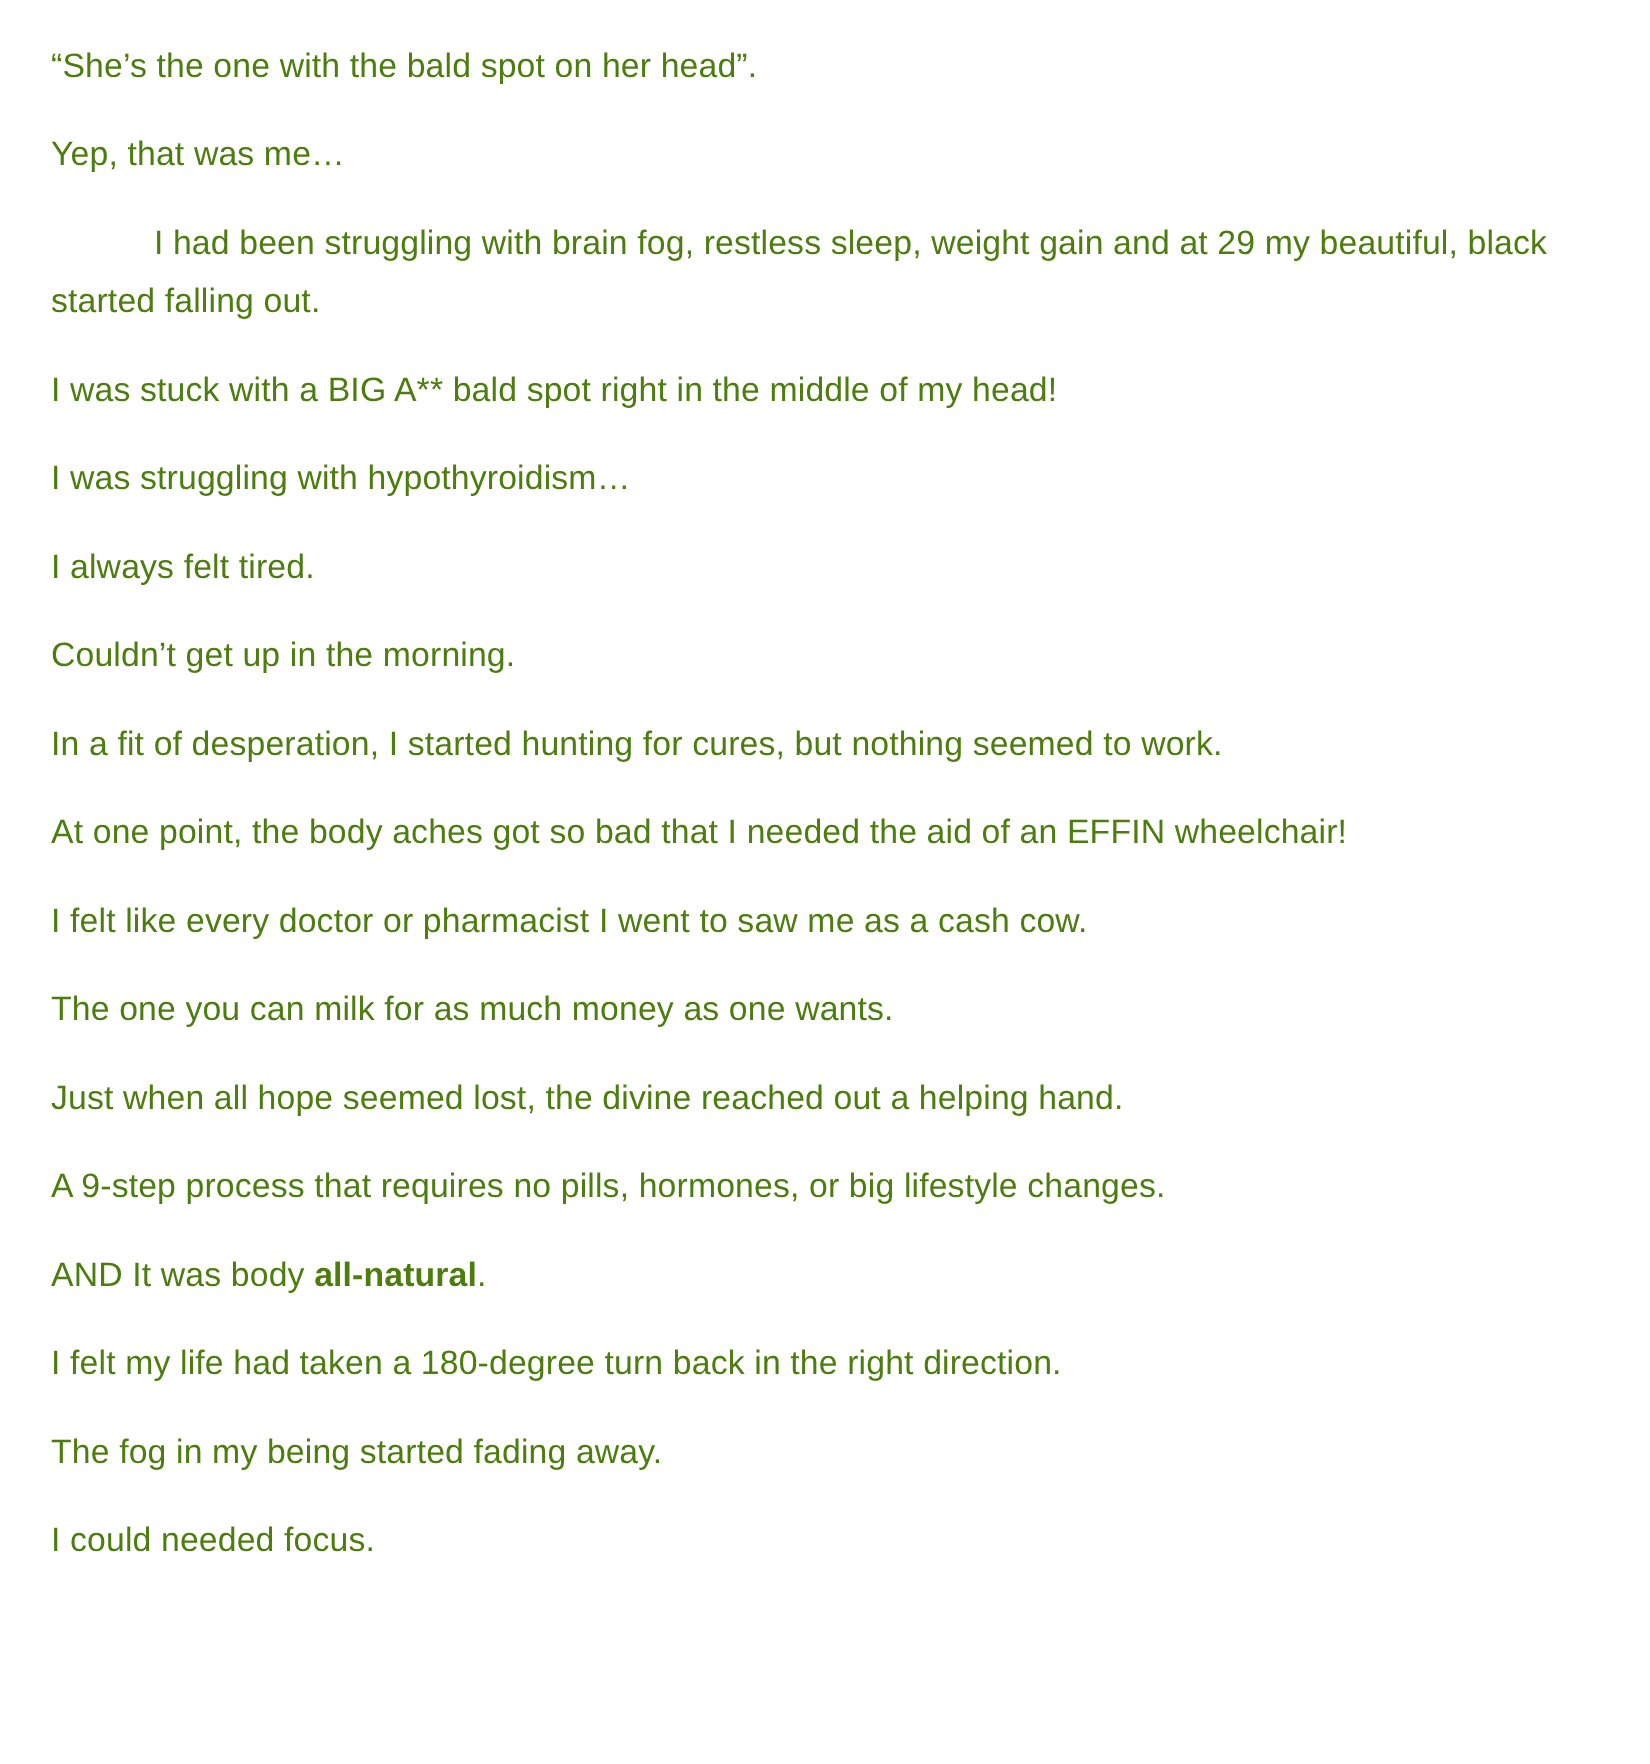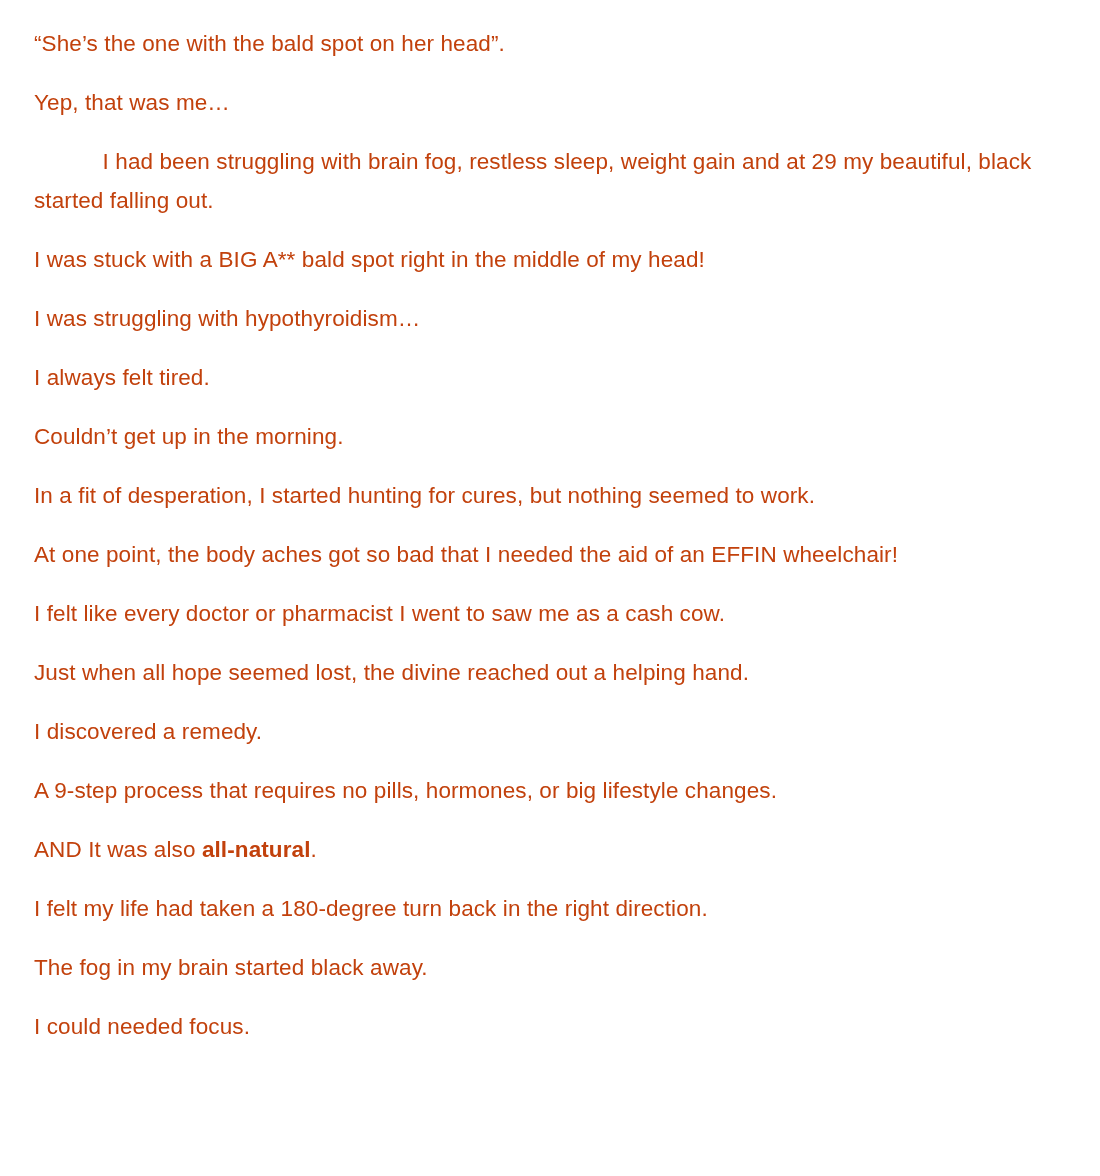--- a/index.html
+++ b/index.html
@@ -18,21 +18,21 @@
     width: 1100px;
     height: 1176px;
     padding: 24px 0 0 34px;
     overflow: hidden;
     background: #ffffff;
   }
   .doc p {
     margin: 0 0 20px 0;
     font-size: 22.5px;
     line-height: 39px;
-    color: #c2410c;
+    color: #4d7c0f;
     letter-spacing: 0.1px;
   }
   .doc .line {
     display: block;
   }
   .doc .line.clip {
     white-space: nowrap;
     overflow: visible;
     text-align: center;
   }
@@ -70,34 +70,34 @@
       <p>
         <span class="line"><span class="seg">In a fit of desperation, I started hunting for cures, but nothing seemed to work.</span></span>
       </p>
       <p>
         <span class="line"><span class="seg">At one point, the body aches got so bad that I needed the aid of an EFFIN wheelchair!</span></span>
       </p>
       <p>
         <span class="line"><span class="seg">I felt like every doctor or pharmacist I went to saw me as a cash cow.</span></span>
       </p>
       <p>
-        <span class="line"><span class="seg">Just when all hope seemed lost, the divine reached out a helping hand.</span></span>
+        <span class="line"><span class="seg">The one you can milk for as much money as one wants.</span></span>
       </p>
       <p>
-        <span class="line"><span class="seg">I discovered a remedy.</span></span>
+        <span class="line"><span class="seg">Just when all hope seemed lost, the divine reached out a helping hand.</span></span>
       </p>
       <p>
         <span class="line"><span class="seg">A 9-step process that requires no pills, hormones, or big lifestyle changes.</span></span>
       </p>
       <p>
-        <span class="line"><span class="seg">AND It was also </span><span class="seg bold">all-natural</span><span class="seg">.</span></span>
+        <span class="line"><span class="seg">AND It was body </span><span class="seg bold">all-natural</span><span class="seg">.</span></span>
       </p>
       <p>
         <span class="line"><span class="seg">I felt my life had taken a 180-degree turn back in the right direction.</span></span>
       </p>
       <p>
-        <span class="line"><span class="seg">The fog in my brain started black away.</span></span>
+        <span class="line"><span class="seg">The fog in my being started fading away.</span></span>
       </p>
       <p>
         <span class="line"><span class="seg">I could needed focus.</span></span>
       </p>
     </div>
 </div>
 
 </body></html>

